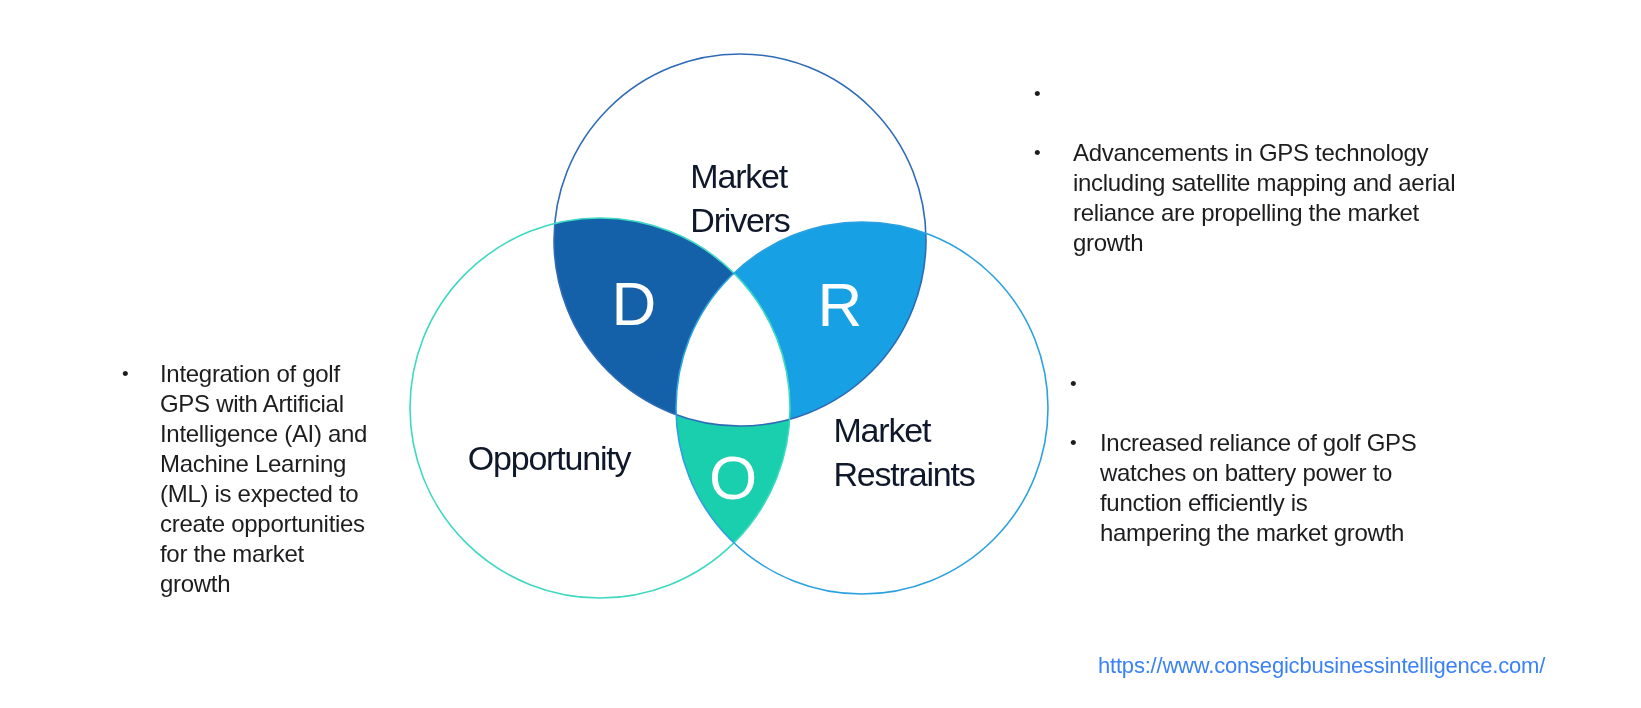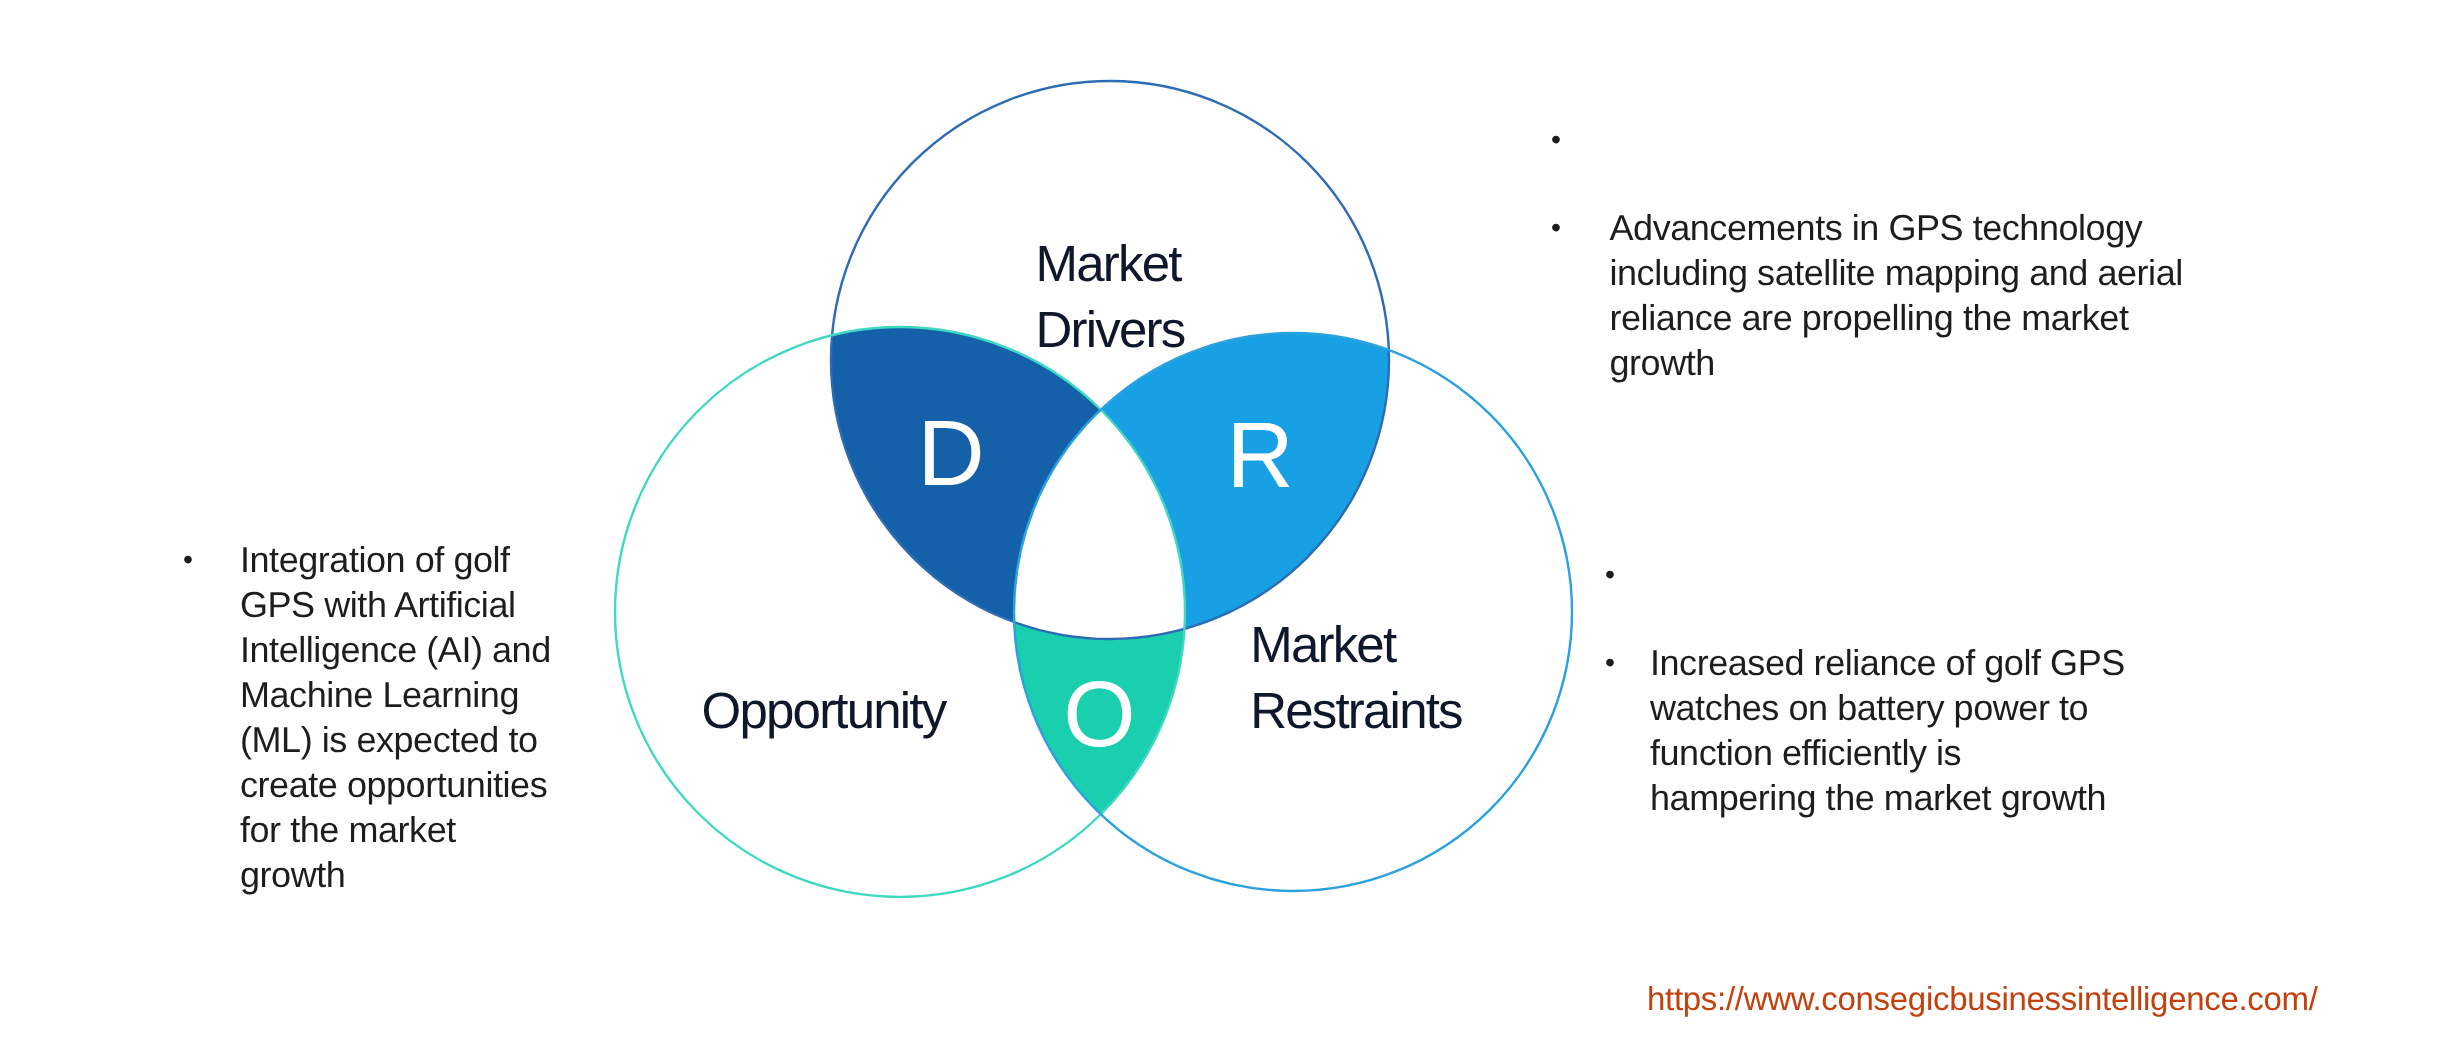--- a/index.html
+++ b/index.html
@@ -47,21 +47,21 @@
   .topright-panel .dot    { width: 39px; }
   .bottomright-panel .dot { width: 30px; }
   .btext { white-space: pre-line; }
 
   .footer-url {
     position: absolute;
     left: 1098px; top: 653px;
     font-size: 22px;
     line-height: 26px;
     letter-spacing: -0.2px;
-    color: #c2410c;
+    color: #3b82f6;
   }
 
   .lens-letter {
     font-family: "Liberation Sans", sans-serif;
     font-size: 62px;
     fill: #ffffff;
   }
 </style>
 </head>
 <body>
@@ -103,21 +103,21 @@
     <circle cx="600" cy="408" r="190" fill="none" stroke-width="1.6" stroke="#3fd8c1"></circle>
     <circle cx="862" cy="408" r="186" fill="none" stroke-width="1.6" stroke="#2ba1e0"></circle>
 
     <text class="lens-letter" x="634" y="303" text-anchor="middle" dominant-baseline="central">D</text>
     <text class="lens-letter" x="840" y="304" text-anchor="middle" dominant-baseline="central">R</text>
     <text class="lens-letter" x="733" y="477" text-anchor="middle" dominant-baseline="central">O</text>
   </svg>
 
   <div class="circle-label" style="left:740px; top:154px;">Market
 Drivers</div>
-  <div class="circle-label" style="left:549px; top:436px;margin-top:16px;">Opportunity</div>
+  <div class="circle-label" style="left:549px; top:436px;">Opportunity</div>
   <div class="circle-label" style="left:904px; top:408px;">Market
 Restraints</div>
 
   <div class="panel left-panel" style="left:122px; top:359px; width:300px;">
     <div class="bullet-item">
       <span class="dot">•</span>
       <span class="btext">Integration of golf
 GPS with Artificial
 Intelligence (AI) and
 Machine Learning

